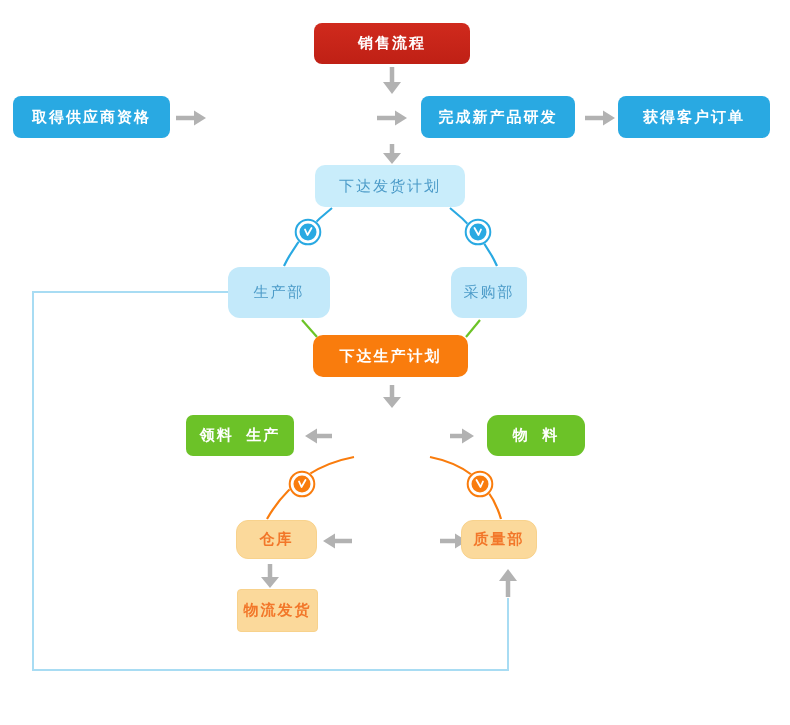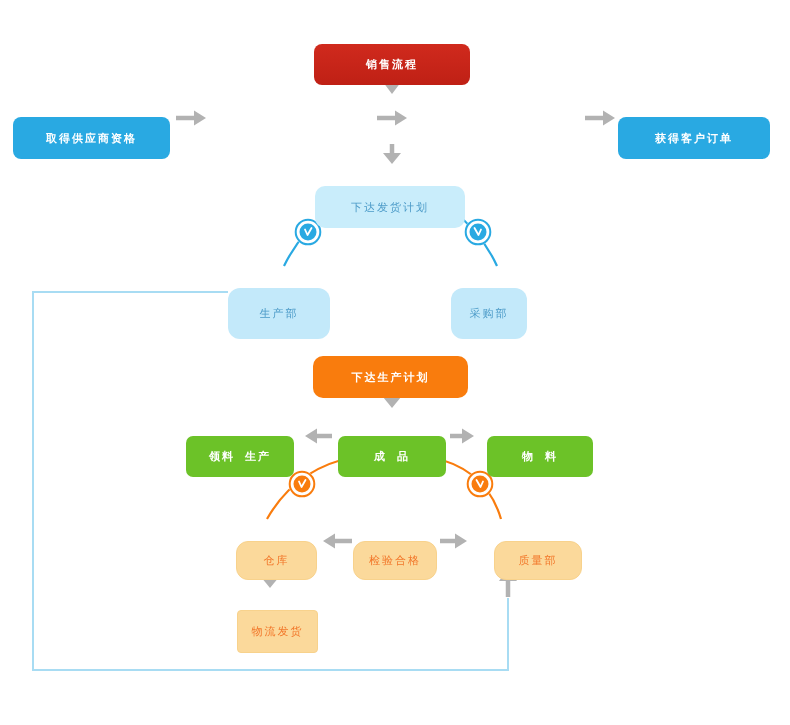--- a/index.html
+++ b/index.html
@@ -3,47 +3,47 @@
 <meta charset="utf-8">
 <style>
   html,body{margin:0;padding:0;background:#fff;}
   .canvas{
     position:relative;width:790px;height:725px;background:#ffffff;overflow:hidden;
     font-family:"Liberation Sans","DejaVu Sans",sans-serif;
   }
   .layer{position:absolute;left:0;top:0;}
   .node{
     position:absolute;display:flex;align-items:center;justify-content:center;
-    font-size:11px;letter-spacing:2px;box-sizing:border-box;white-space:pre;
-    text-align:center;z-index:2;margin-top:21px;
+    font-size:15px;letter-spacing:2px;box-sizing:border-box;white-space:pre;
+    text-align:center;z-index:2;
   }
   .red{background:linear-gradient(#d02a1d,#bf2015);color:#fff;font-weight:bold;border-radius:8px;}
   .blue{background:#29a9e2;color:#fff;font-weight:bold;border-radius:8px;}
   .lblue{background:#c9edfb;color:#4c9bc8;font-weight:normal;border-radius:10px;}
   .lblue.dept{background:#c3e9fa;border-radius:12px;}
   .orange{background:#f97c0d;color:#fff;font-weight:bold;border-radius:10px;}
   .green{background:#6cc228;color:#fff;font-weight:bold;border-radius:7px;}
-  .tan{background:#fbd99b;color:#f2772a;font-weight:normal;border-radius:12px;border:1px solid #f8d28c;}
+  .tan{background:#fbd99b;color:#f2772a;font-weight:bold;border-radius:12px;border:1px solid #f8d28c;}
 
   
   #n-sales      {left:314px;top:23px;width:156px;height:41px;}
   #n-supplier   {left:13px; top:96px;width:157px;height:42px;}
   #n-contract   {left:210px;top:96px;width:155px;height:42px;}
   #n-rd         {left:421px;top:96px;width:154px;height:42px;}
   #n-order      {left:618px;top:96px;width:152px;height:42px;}
   #n-dplan      {left:315px;top:165px;width:150px;height:42px;}
   #n-proddept   {left:228px;top:267px;width:102px;height:51px;}
   #n-purchdept  {left:451px;top:267px;width:76px; height:51px;}
   #n-pplan      {left:313px;top:335px;width:155px;height:42px;}
   #n-picking    {left:186px;top:415px;width:108px;height:41px;}
   #n-finished   {left:338px;top:415px;width:108px;height:41px;}
-  #n-materials  {left:487px;top:415px;width:106px;height:41px;}
+  #n-materials  {left:487px;top:415px;width:98px;height:41px;border-radius:11px;}
   #n-warehouse  {left:236px;top:520px;width:81px; height:39px;}
   #n-inspection {left:353px;top:520px;width:84px; height:39px;}
-  #n-quality    {left:494px;top:520px;width:88px; height:39px;}
+  #n-quality    {left:461px;top:520px;width:76px; height:39px;}
   #n-shipping   {left:237px;top:589px;width:81px; height:43px;border-radius:4px;}
 </style>
 </head>
 <body>
 
 <div class="canvas">
 
   <svg class="layer" width="790" height="725" viewBox="0 0 790 725">
 
     <path d="M228 292 H33 V670 H508 V598" fill="none" stroke="#a8dcf3" stroke-width="2"></path>
@@ -106,26 +106,25 @@
     <g transform="translate(480,484) scale(-1,1)">
       <circle r="13.5" fill="#fff"></circle>
         <circle r="12.3" fill="none" stroke="#f97c0d" stroke-width="2"></circle>
       <circle r="8.5" fill="#f97c0d"></circle>
       <polyline points="-3,-2.5 -0.5,3 3.5,-4" fill="none" stroke="#fff" stroke-width="1.8" stroke-linecap="round" stroke-linejoin="round"></polyline>
     </g>
   </svg>
 
   <div class="node red" id="n-sales">销售流程</div>
   <div class="node blue" id="n-supplier">取得供应商资格</div>
+  <div class="node blue" id="n-rd">完成新产品研发</div>
   <div class="node blue" id="n-order">获得客户订单</div>
   <div class="node lblue" id="n-dplan">下达发货计划</div>
   <div class="node lblue dept" id="n-proddept">生产部</div>
   <div class="node lblue dept" id="n-purchdept">采购部</div>
   <div class="node orange" id="n-pplan">下达生产计划</div>
   <div class="node green" id="n-picking">领料  生产</div>
-  <div class="node green" id="n-finished">成  品</div>
   <div class="node green" id="n-materials">物  料</div>
   <div class="node tan" id="n-warehouse">仓库</div>
-  <div class="node tan" id="n-inspection">检验合格</div>
   <div class="node tan" id="n-quality">质量部</div>
   <div class="node tan" id="n-shipping">物流发货</div>
 
 </div>
 
 </body></html>

